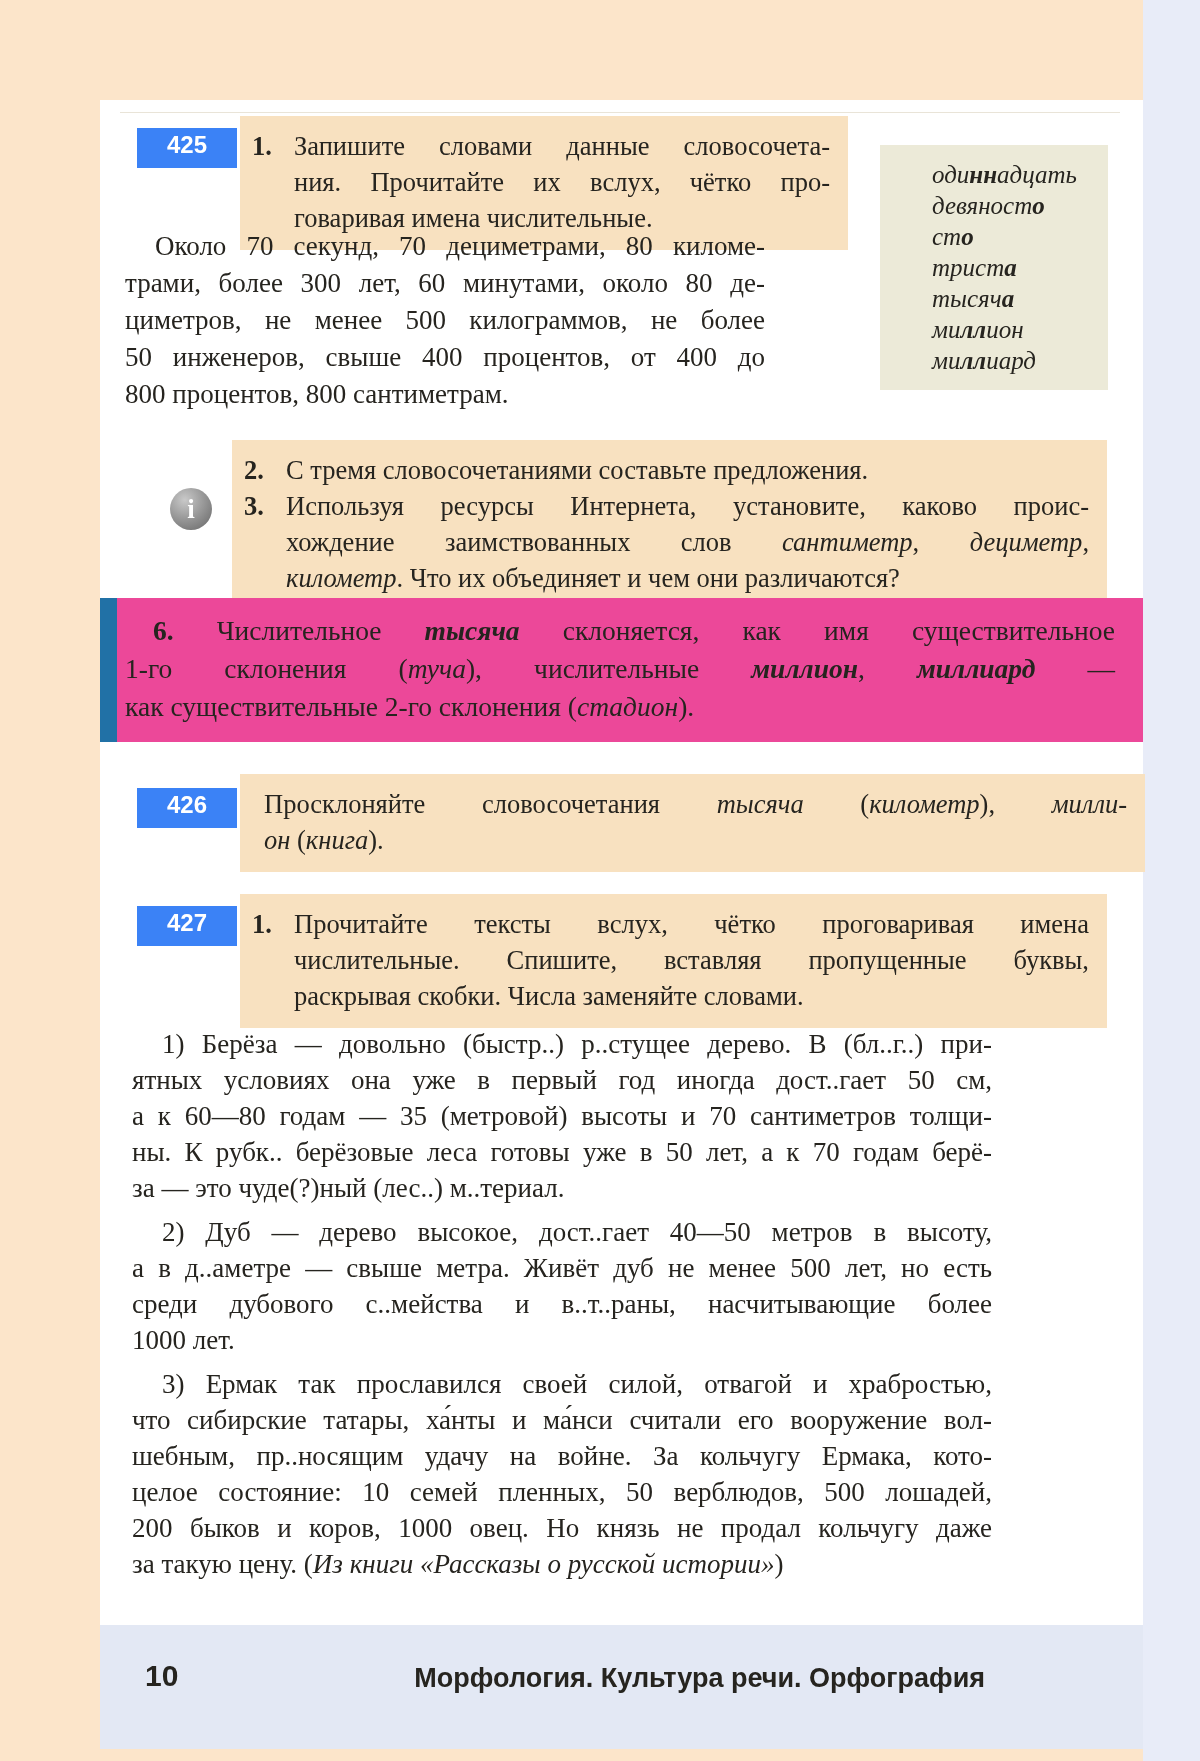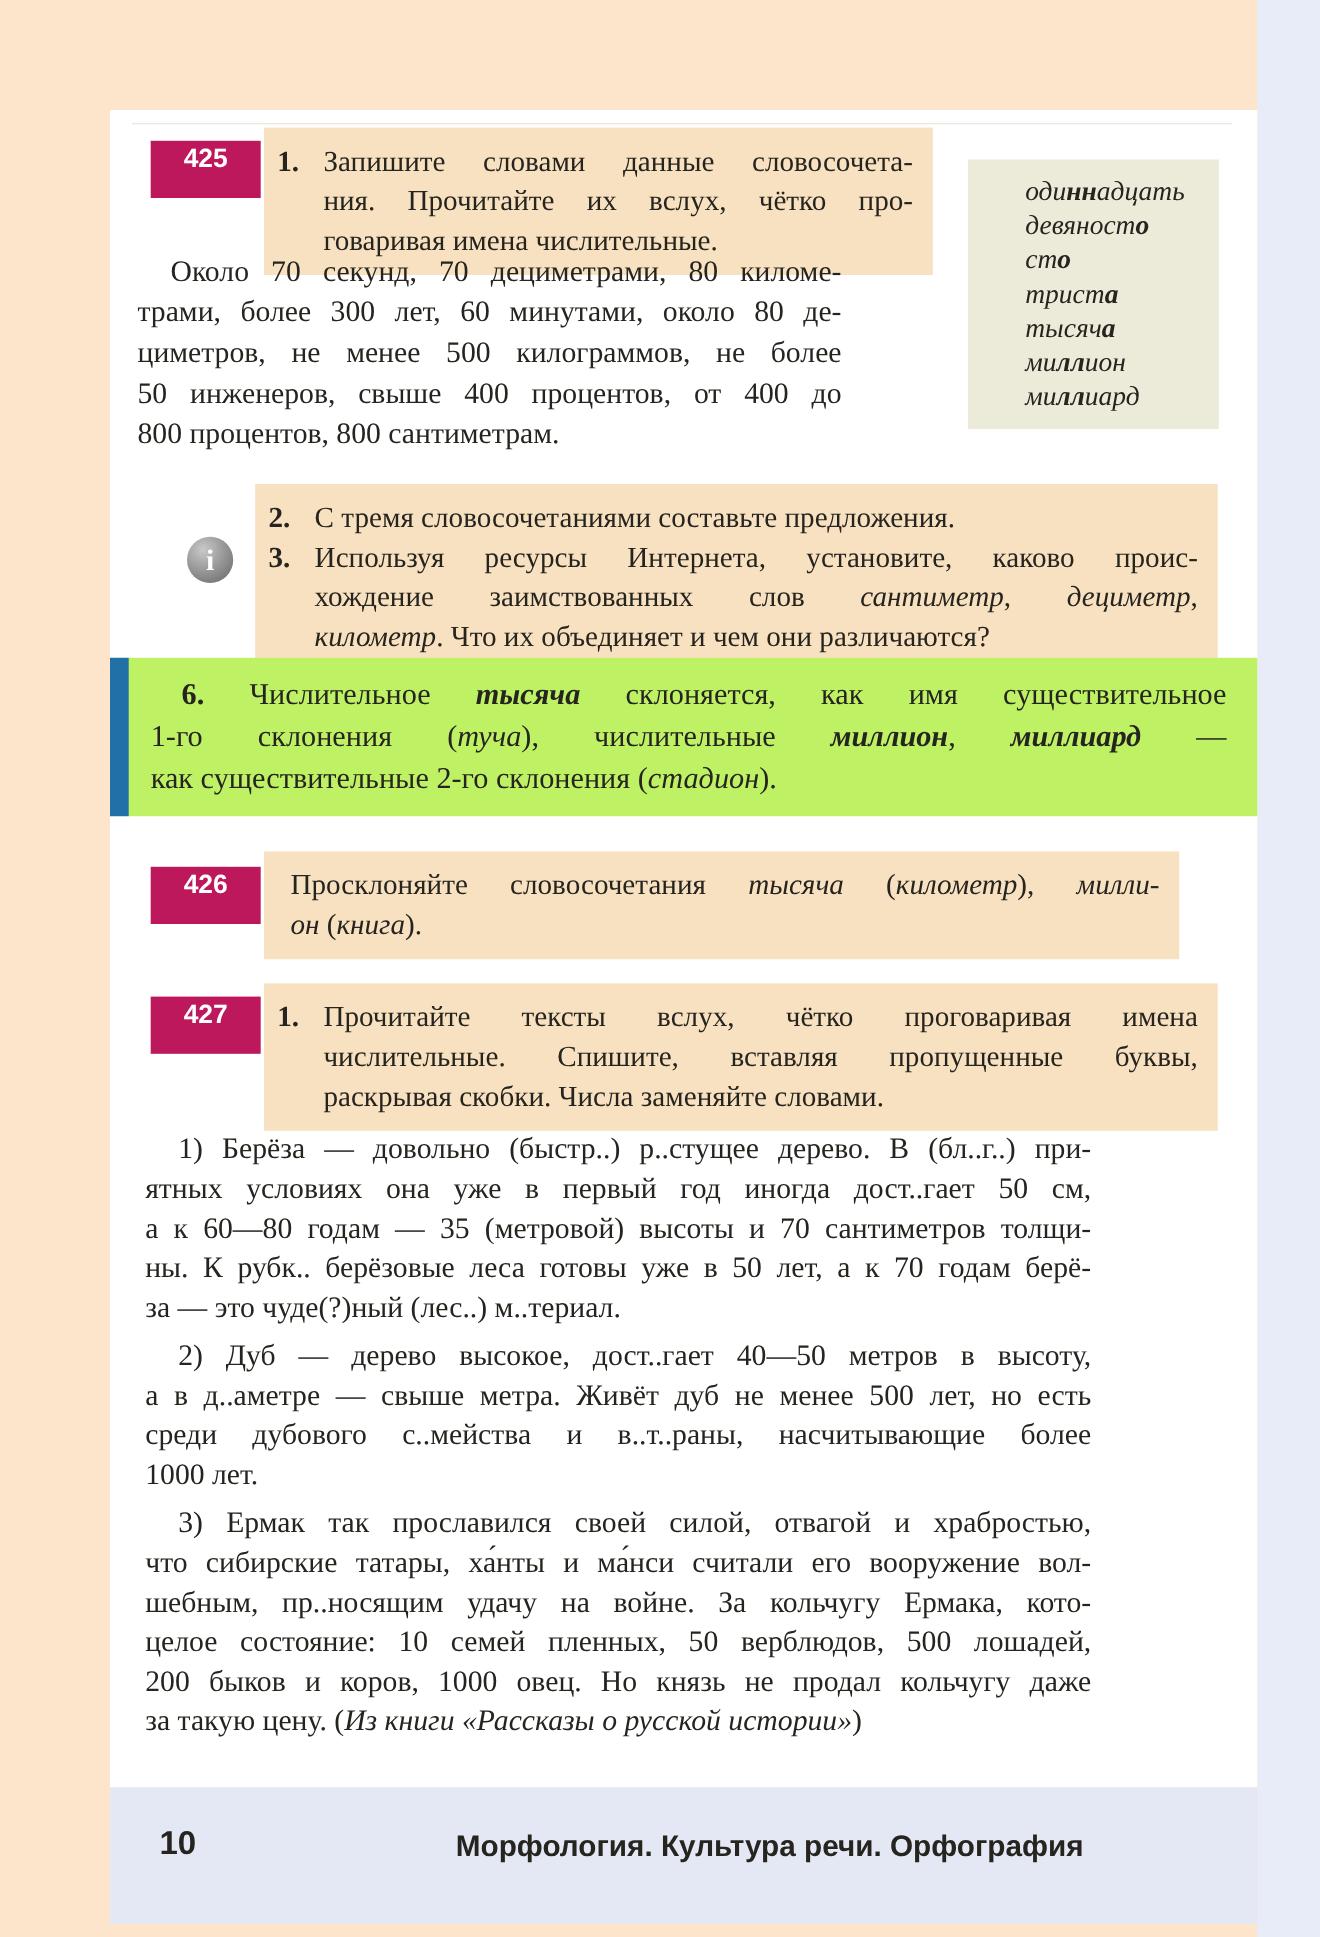--- a/index.html
+++ b/index.html
@@ -6,33 +6,33 @@
   .canvas{
     position:relative; width:1200px; height:1761px; overflow:hidden;
     background:#fce5ca; color:#26241f;
     font-family:"Liberation Serif","DejaVu Serif",serif;
   }
   .edge-strip{position:absolute; right:0; top:0; width:57px; height:1761px; background:#e8ecf8;}
   .sheet{position:absolute; left:100px; top:100px; width:1043px; height:1525px; background:#ffffff;}
   .top-rule{position:absolute; left:20px; top:12px; width:1000px; height:1px; background:#e9e4d8;}
 
   .badge{
-    position:absolute; left:37px; width:100px; height:52px;
-    background:#be185d; color:#fff; text-align:center; line-height:34px;
+    position:absolute; left:37px; width:100px; height:40px;
+    background:#3b82f6; color:#fff; text-align:center; line-height:34px;
     font-family:"Liberation Sans",sans-serif; font-weight:bold; font-size:24px;
   }
   .b425{top:28px;} .b426{top:688px;} .b427{top:806px;}
 
   .taskbox{
     position:absolute; background:#f8e1c0; box-sizing:border-box;
     font-size:26.5px; line-height:36px; padding:12px 18px 14px 12px;
   }
   .tbx-425-1{left:140px; top:16px; width:608px;}
   .tbx-23{left:132px; top:340px; width:875px;}
-  .tbx-426{left:140px; top:674px; width:832px; padding-left:24px;}
+  .tbx-426{left:140px; top:674px; width:905px; padding-left:24px;}
   .tbx-427{left:140px; top:794px; width:867px;}
 
   .trow{display:flex;}
   .tnum{flex:0 0 42px; font-weight:bold;}
   .ttext{flex:1 1 auto; min-width:0;}
 
   .tl{text-align:justify; text-align-last:justify;}
   .tl-last{text-align-last:left;}
   .nojust .tl,.nojust .tl-last{text-align:right; text-align-last:left;margin-left:28px;}
   .ind .tl:first-child{text-indent:30px;}
@@ -51,22 +51,22 @@
 
   .info-icon{
     position:absolute; left:70px; top:388px; width:42px; height:42px; border-radius:50%;
     background:radial-gradient(circle at 35% 28%, #c9c9c9, #9a9a9a 45%, #6e6e6e 90%);
     display:flex; align-items:center; justify-content:center;
   }
   .info-icon span{color:#ffffff; font-weight:bold; font-size:27px; font-family:"Liberation Serif",serif; line-height:1;}
 
   .rulebox{
     position:absolute; left:0; top:498px; width:1043px; box-sizing:border-box;
-    background:#bef264; border-left:17px solid #2171a6;
-    padding:14px 28px 16px 20px; font-size:27.5px; line-height:38px;
+    background:#ec4899; border-left:17px solid #2171a6;
+    padding:14px 28px 16px 8px; font-size:27.5px; line-height:38px;
   }
   .rulebox .inner{padding-left:0;}
   .rule-ind .tl:first-child{text-indent:28px;}
 
   .paras{
     position:absolute; left:32px; top:926px; width:860px;
     font-size:27px; line-height:36px;
   }
   .para{margin:0 0 8px 0;}
 

